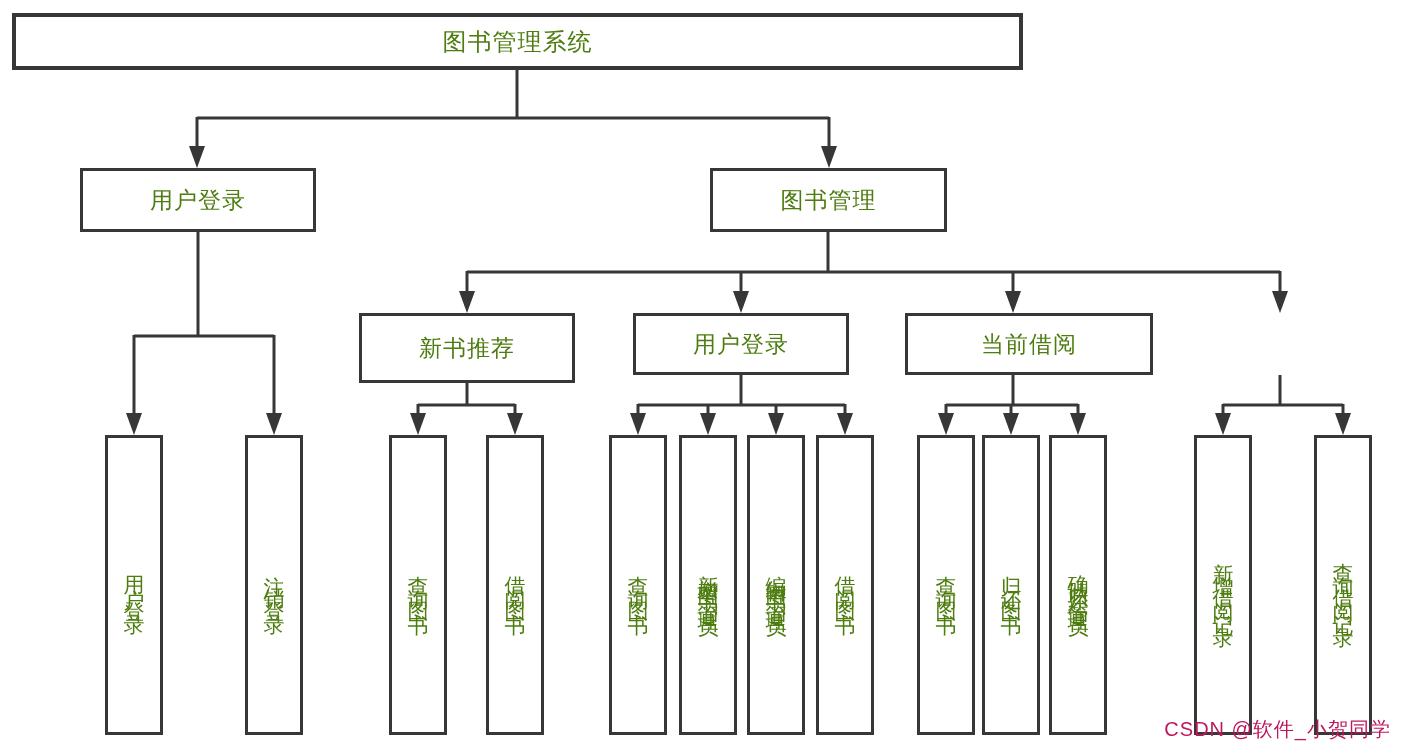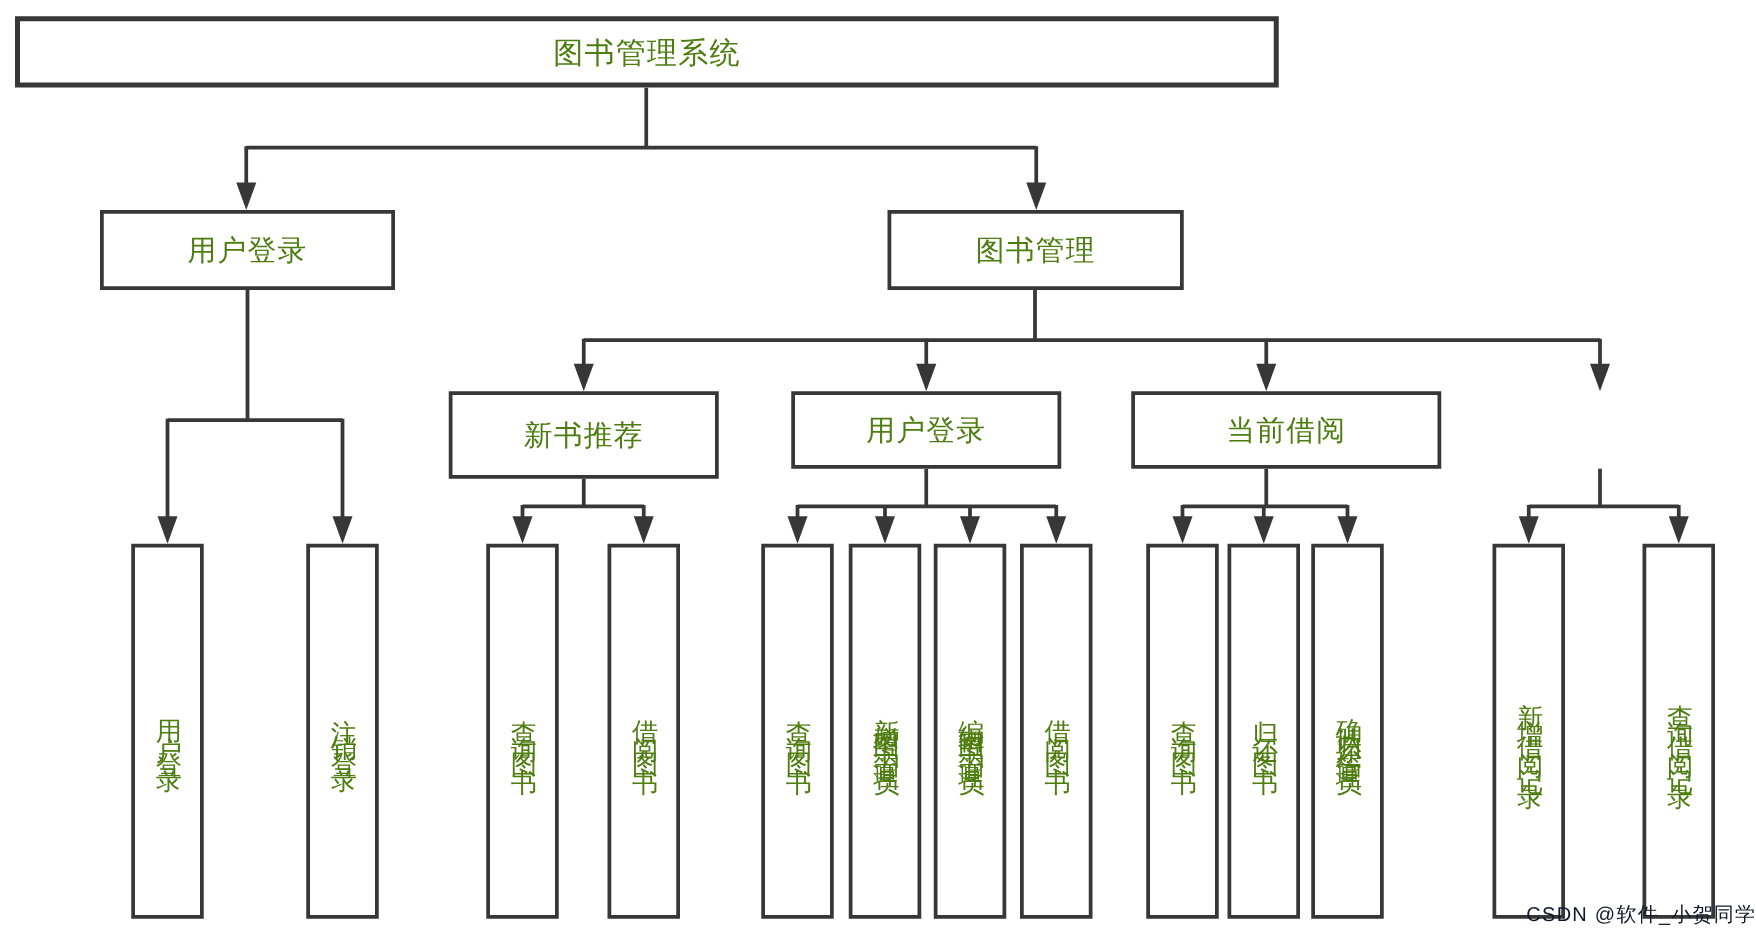--- a/index.html
+++ b/index.html
@@ -33,24 +33,24 @@
   .v-node {
     writing-mode: vertical-rl;
     text-orientation: mixed;
     font-size: 21px;
     letter-spacing: 13px;
     white-space: nowrap;
   }
   .v-node.long { letter-spacing: 6px; }
   .watermark {
     position: absolute;
-    right: 0;
+    right: 14px;
     bottom: 4px;
-    font-size: 16px;
-    color: #0f172a;
+    font-size: 20px;
+    color: #be185d;
     letter-spacing: 1px;
     z-index: 5;
   }
 </style>
 </head>
 <body>
 
 <div class="stage">
 
   <svg class="wires" viewBox="0 0 1405 747" xmlns="http://www.w3.org/2000/svg">

